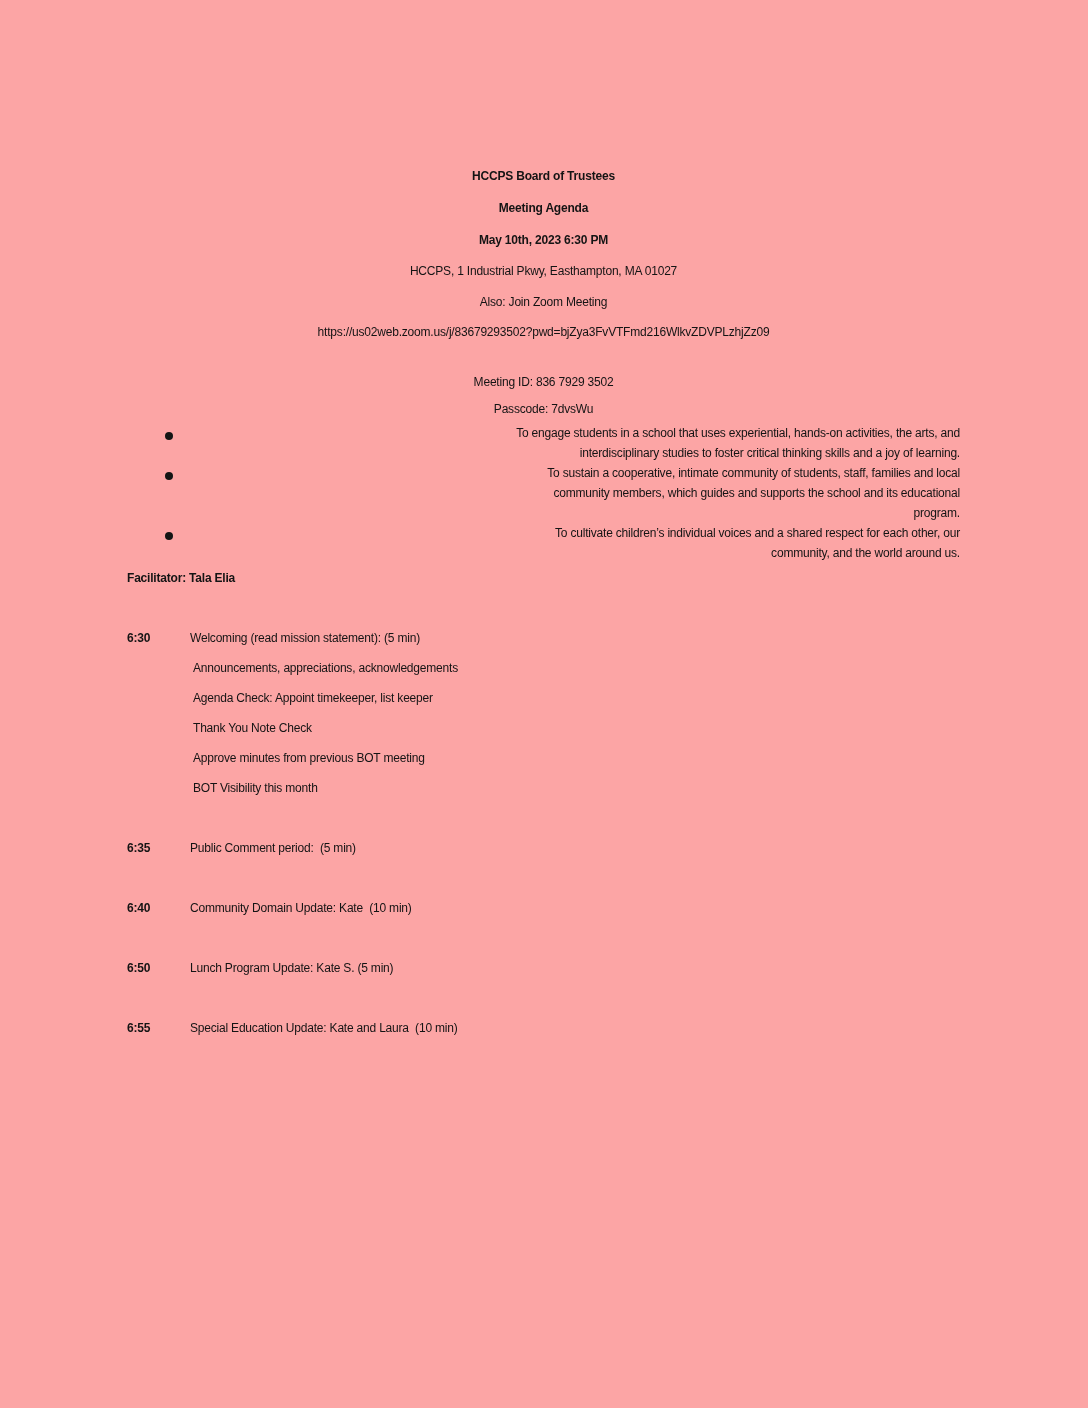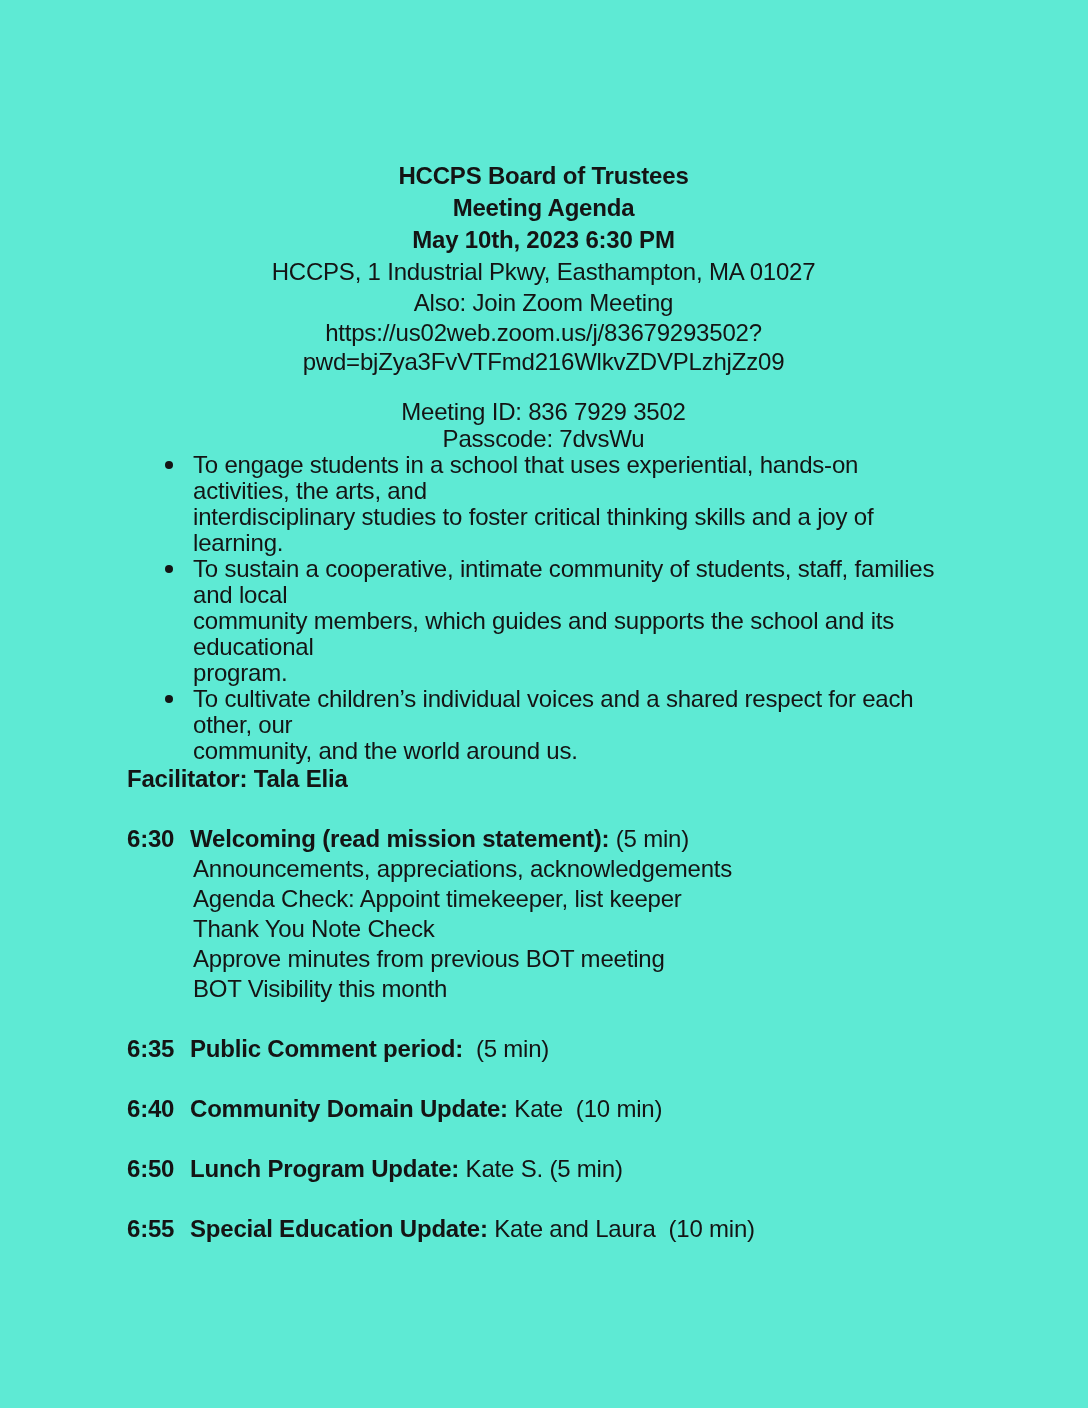--- a/index.html
+++ b/index.html
@@ -1,22 +1,22 @@
 <!DOCTYPE html>
 <html><head>
 <meta charset="utf-8">
 <style>
   html, body { margin: 0; padding: 0; background: #ffffff; }
   .page {
     position: relative;
     width: 1088px;
     height: 1408px;
-    background: #5eead4;
+    background: #fca5a5;
     font-family: "Liberation Sans", sans-serif;
-    font-size: 24px;
+    font-size: 12px;
     color: #141414;
     letter-spacing: -0.2px;
     overflow: hidden;
     margin: 0 auto;
   }
   .content {
     position: absolute;
     left: 127px;
     top: 0;
     width: 833px;
@@ -29,40 +29,40 @@
   .meeting-block { margin-top: 22px; text-align: center; }
   .meeting-line { line-height: 27px; }
 
   
   .mission-intro {
     margin-top: 24px;
     line-height: 26px;
     white-space: pre-line;
   }
   .mission-list { list-style: none; margin: 0; padding: 0; }
-  .mission-item { position: relative; padding-left: 66px; line-height: 26px; }
+  .mission-item { position: relative; padding-left: 66px; line-height: 20px; text-align: right; }
   .mission-item-text { white-space: pre-line; }
   .bullet-dot {
     position: absolute;
     left: 38px;
     top: 9px;
     width: 8px;
     height: 8px;
     border-radius: 50%;
     background: #141414;
   }
 
   
   .facilitator { font-weight: 700; line-height: 30px; }
 
   
   .agenda-item { margin-top: 30px; }
   .agenda-row { display: flex; line-height: 30px; }
   .agenda-time { font-weight: 700; width: 63px; flex: none; }
-  .agenda-title { font-weight: 700; white-space: pre; text-align: right; }
+  .agenda-title { font-weight: 400; white-space: pre; text-align: right; }
   .agenda-detail { white-space: pre; }
   .agenda-sub { padding-left: 66px; line-height: 30px; }
 </style>
 </head>
 <body>
 
 <div class="page">
   <div class="content">
 
     <div class="doc-header">

